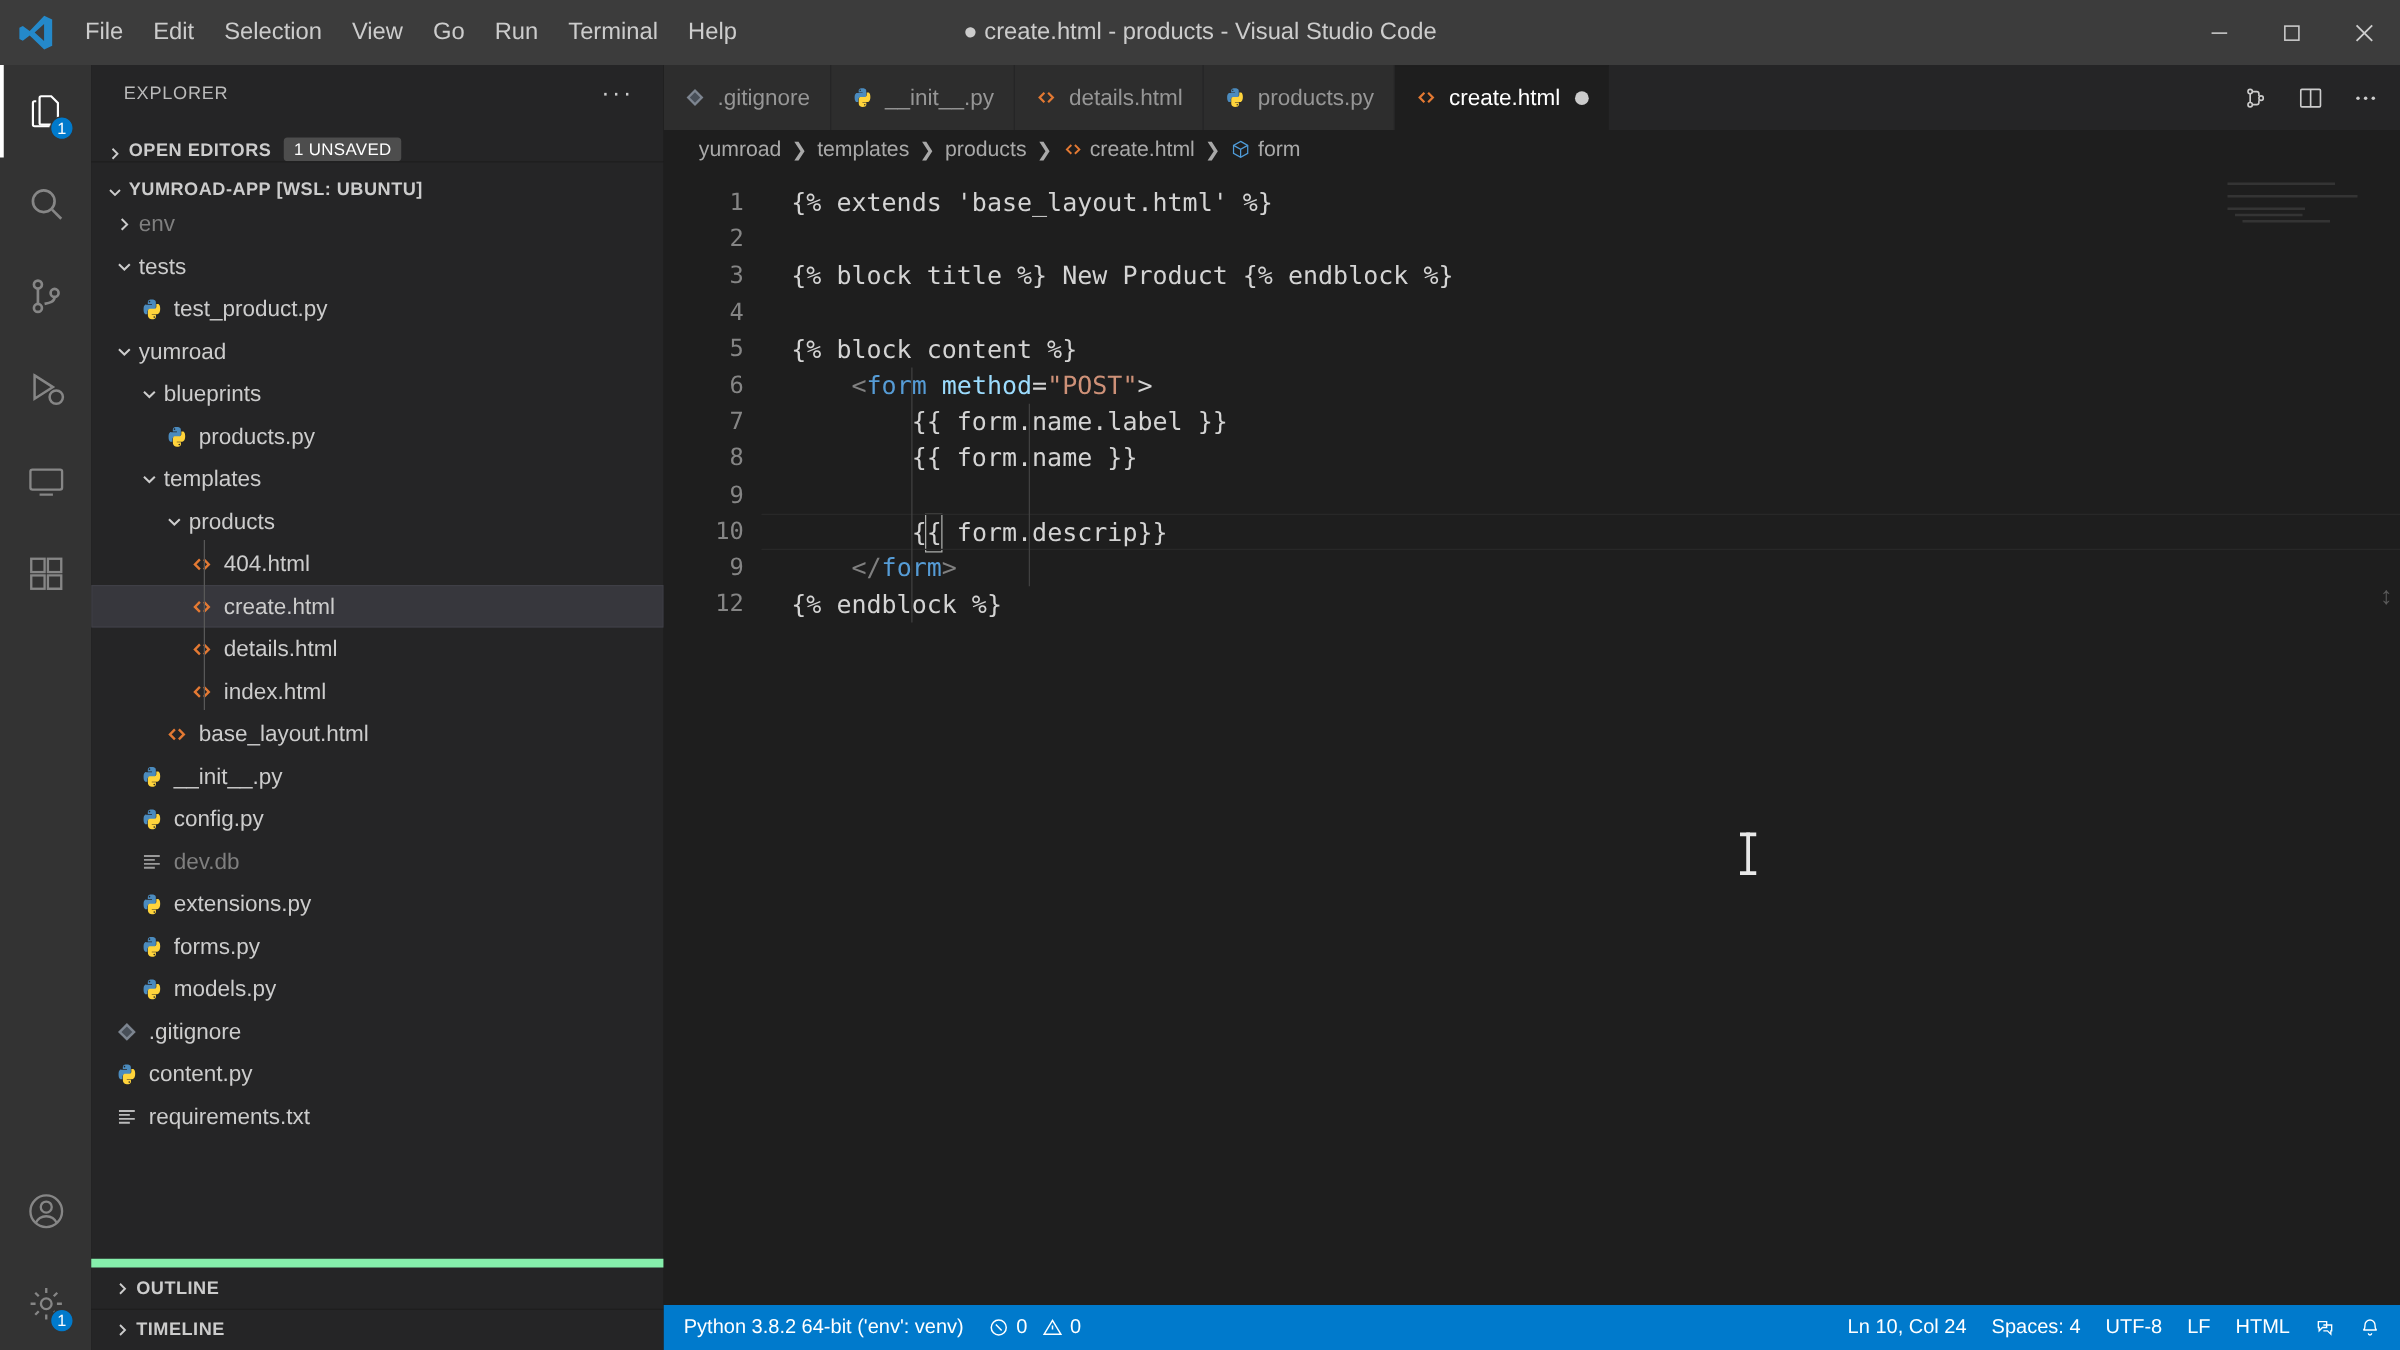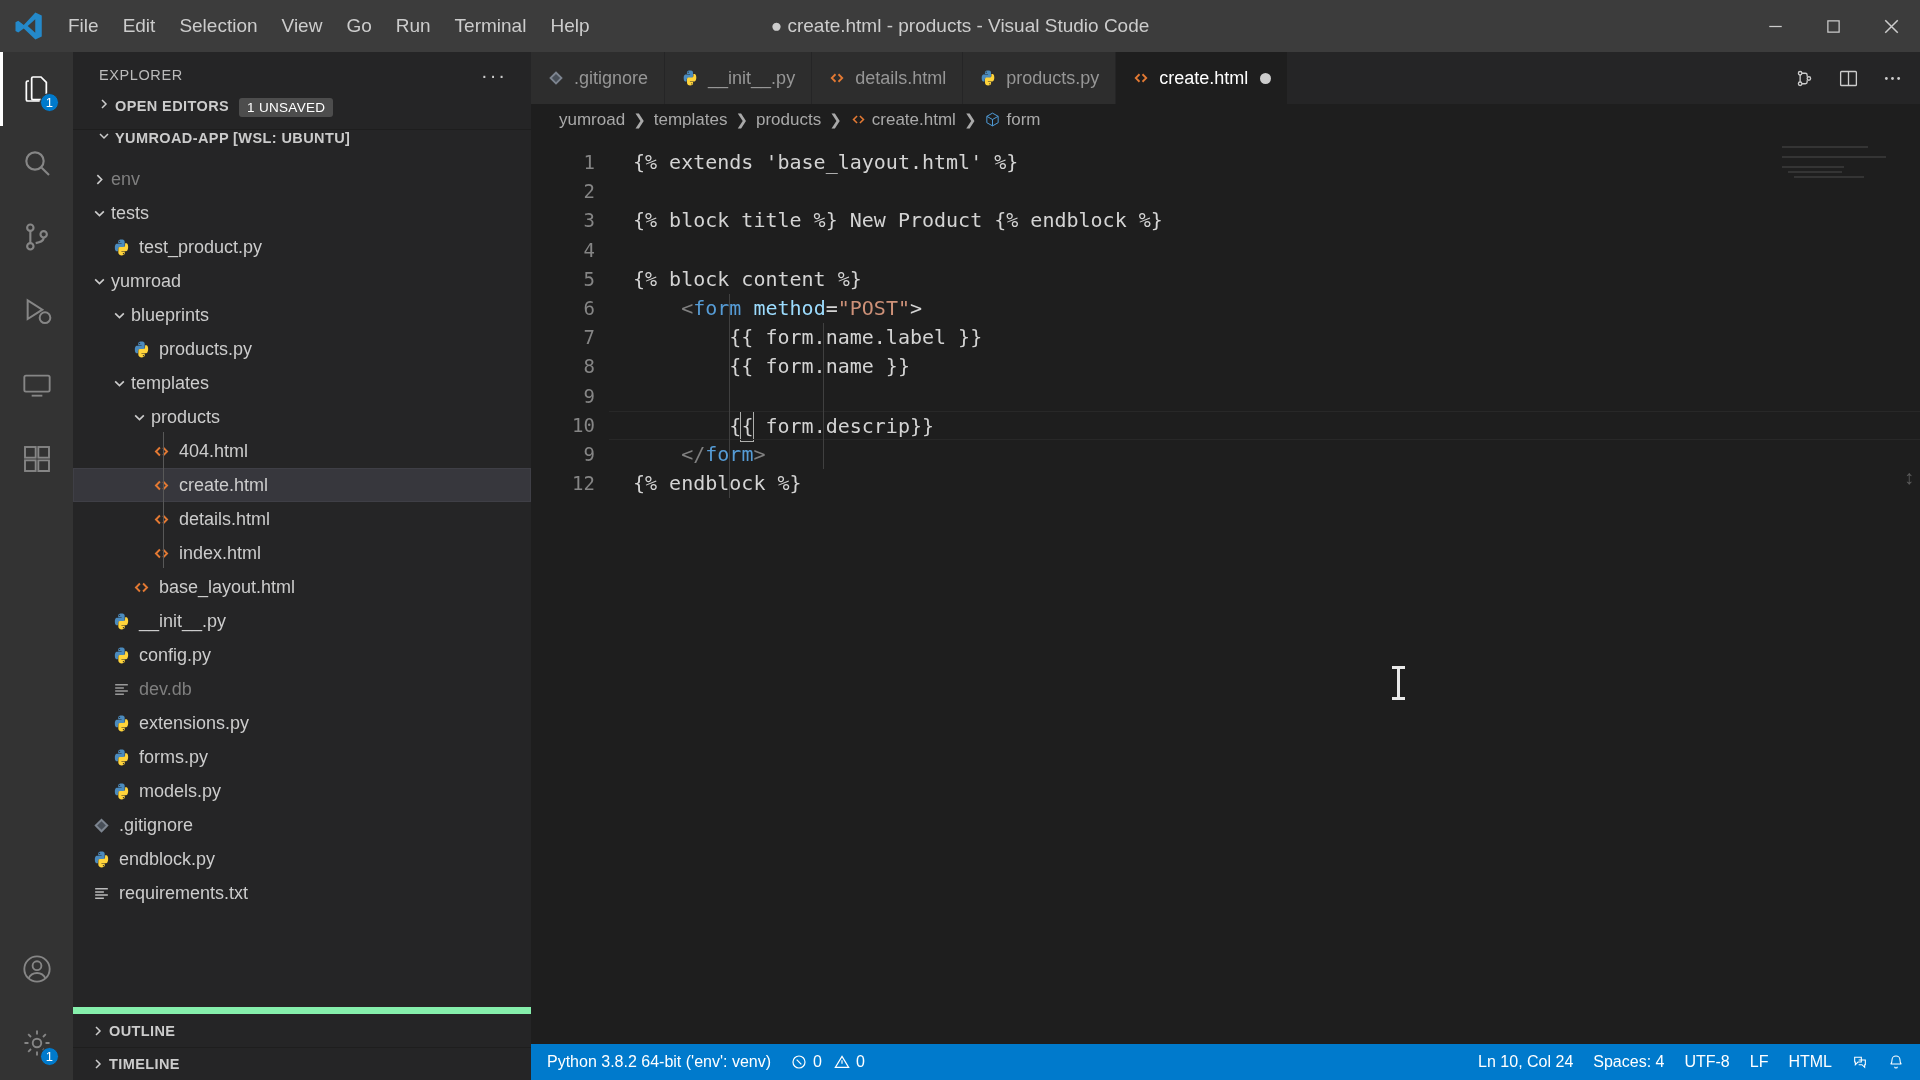--- a/index.html
+++ b/index.html
@@ -59,21 +59,21 @@
 
   
   .sidebar { width: 458px; background: #252526; display: flex; flex-direction: column; flex: 0 0 458px; }
   .sidebar-header {
     height: 46px; display: flex; align-items: center; padding: 0 24px 0 26px;
     color: #bbbbbb; font-size: 14.5px; letter-spacing: 0.6px;
   }
   .sidebar-header .dots { margin-left: auto; font-size: 20px; letter-spacing: 2px; color: #cccccc; }
 
   .section-head {
-    height: 31px; display: flex; align-items: flex-start; padding-left: 20px;
+    height: 31px; display: flex; align-items: flex-end; padding-left: 8px;
     font-size: 14.5px; font-weight: bold; color: #cccccc; letter-spacing: 0.4px;
   }
   .chev { width: 22px; display: inline-flex; align-items: center; justify-content: center; color: #cccccc; }
   .chev svg { width: 12px; height: 12px; }
   .unsaved-badge {
     background: #4d4d4d; color: #ffffff; font-size: 13.5px; font-weight: normal;
     padding: 2px 8px; border-radius: 3px; margin-left: 10px; letter-spacing: 0.3px;
   }
   .tree { flex: 1; overflow: hidden; padding-top: 2px; text-align: right; }
   .row {
@@ -490,21 +490,21 @@
             <span class="lbl">.gitignore</span>
           </div>
           <div class="row">
             <span style="display:inline-block;width:14px"></span>
             <span class="ico">
               <svg viewBox="0 0 24 24">
                 <path fill="#4b8bbe" d="M11.9 2c-2.2 0-4 .6-4 2.6v2h4.2v.6H6.3S3.6 6.9 3.6 12c0 5 2.4 4.8 2.4 4.8h1.5v-2.4s-.1-2.4 2.3-2.4h3.9s2.3.1 2.3-2.2V4.6S16.3 2 11.9 2zM9.6 3.4a.8.8 0 1 1 0 1.6.8.8 0 0 1 0-1.6z"></path>
                 <path fill="#ffd43b" d="M12.1 22c2.2 0 4-.6 4-2.6v-2h-4.2v-.6h5.8s2.7-.3 2.7-5.4c0-5-2.4-4.8-2.4-4.8h-1.5v2.4s.1 2.4-2.3 2.4H10.3s-2.3-.1-2.3 2.2v4.2S7.7 22 12.1 22zm2.3-1.4a.8.8 0 1 1 0-1.6.8.8 0 0 1 0 1.6z"></path>
               </svg>
             </span>
-            <span class="lbl">endblock.py</span>
+            <span class="lbl">content.py</span>
           </div>
           <div class="row">
             <span style="display:inline-block;width:14px"></span>
             <span class="ico">
               <svg viewBox="0 0 24 24" fill="none" stroke="#bbbbbb" stroke-width="1.9">
                 <path d="M4 6h16M4 10h11M4 14h16M4 18h11"></path>
               </svg>
             </span>
             <span class="lbl">requirements.txt</span>
           </div>

